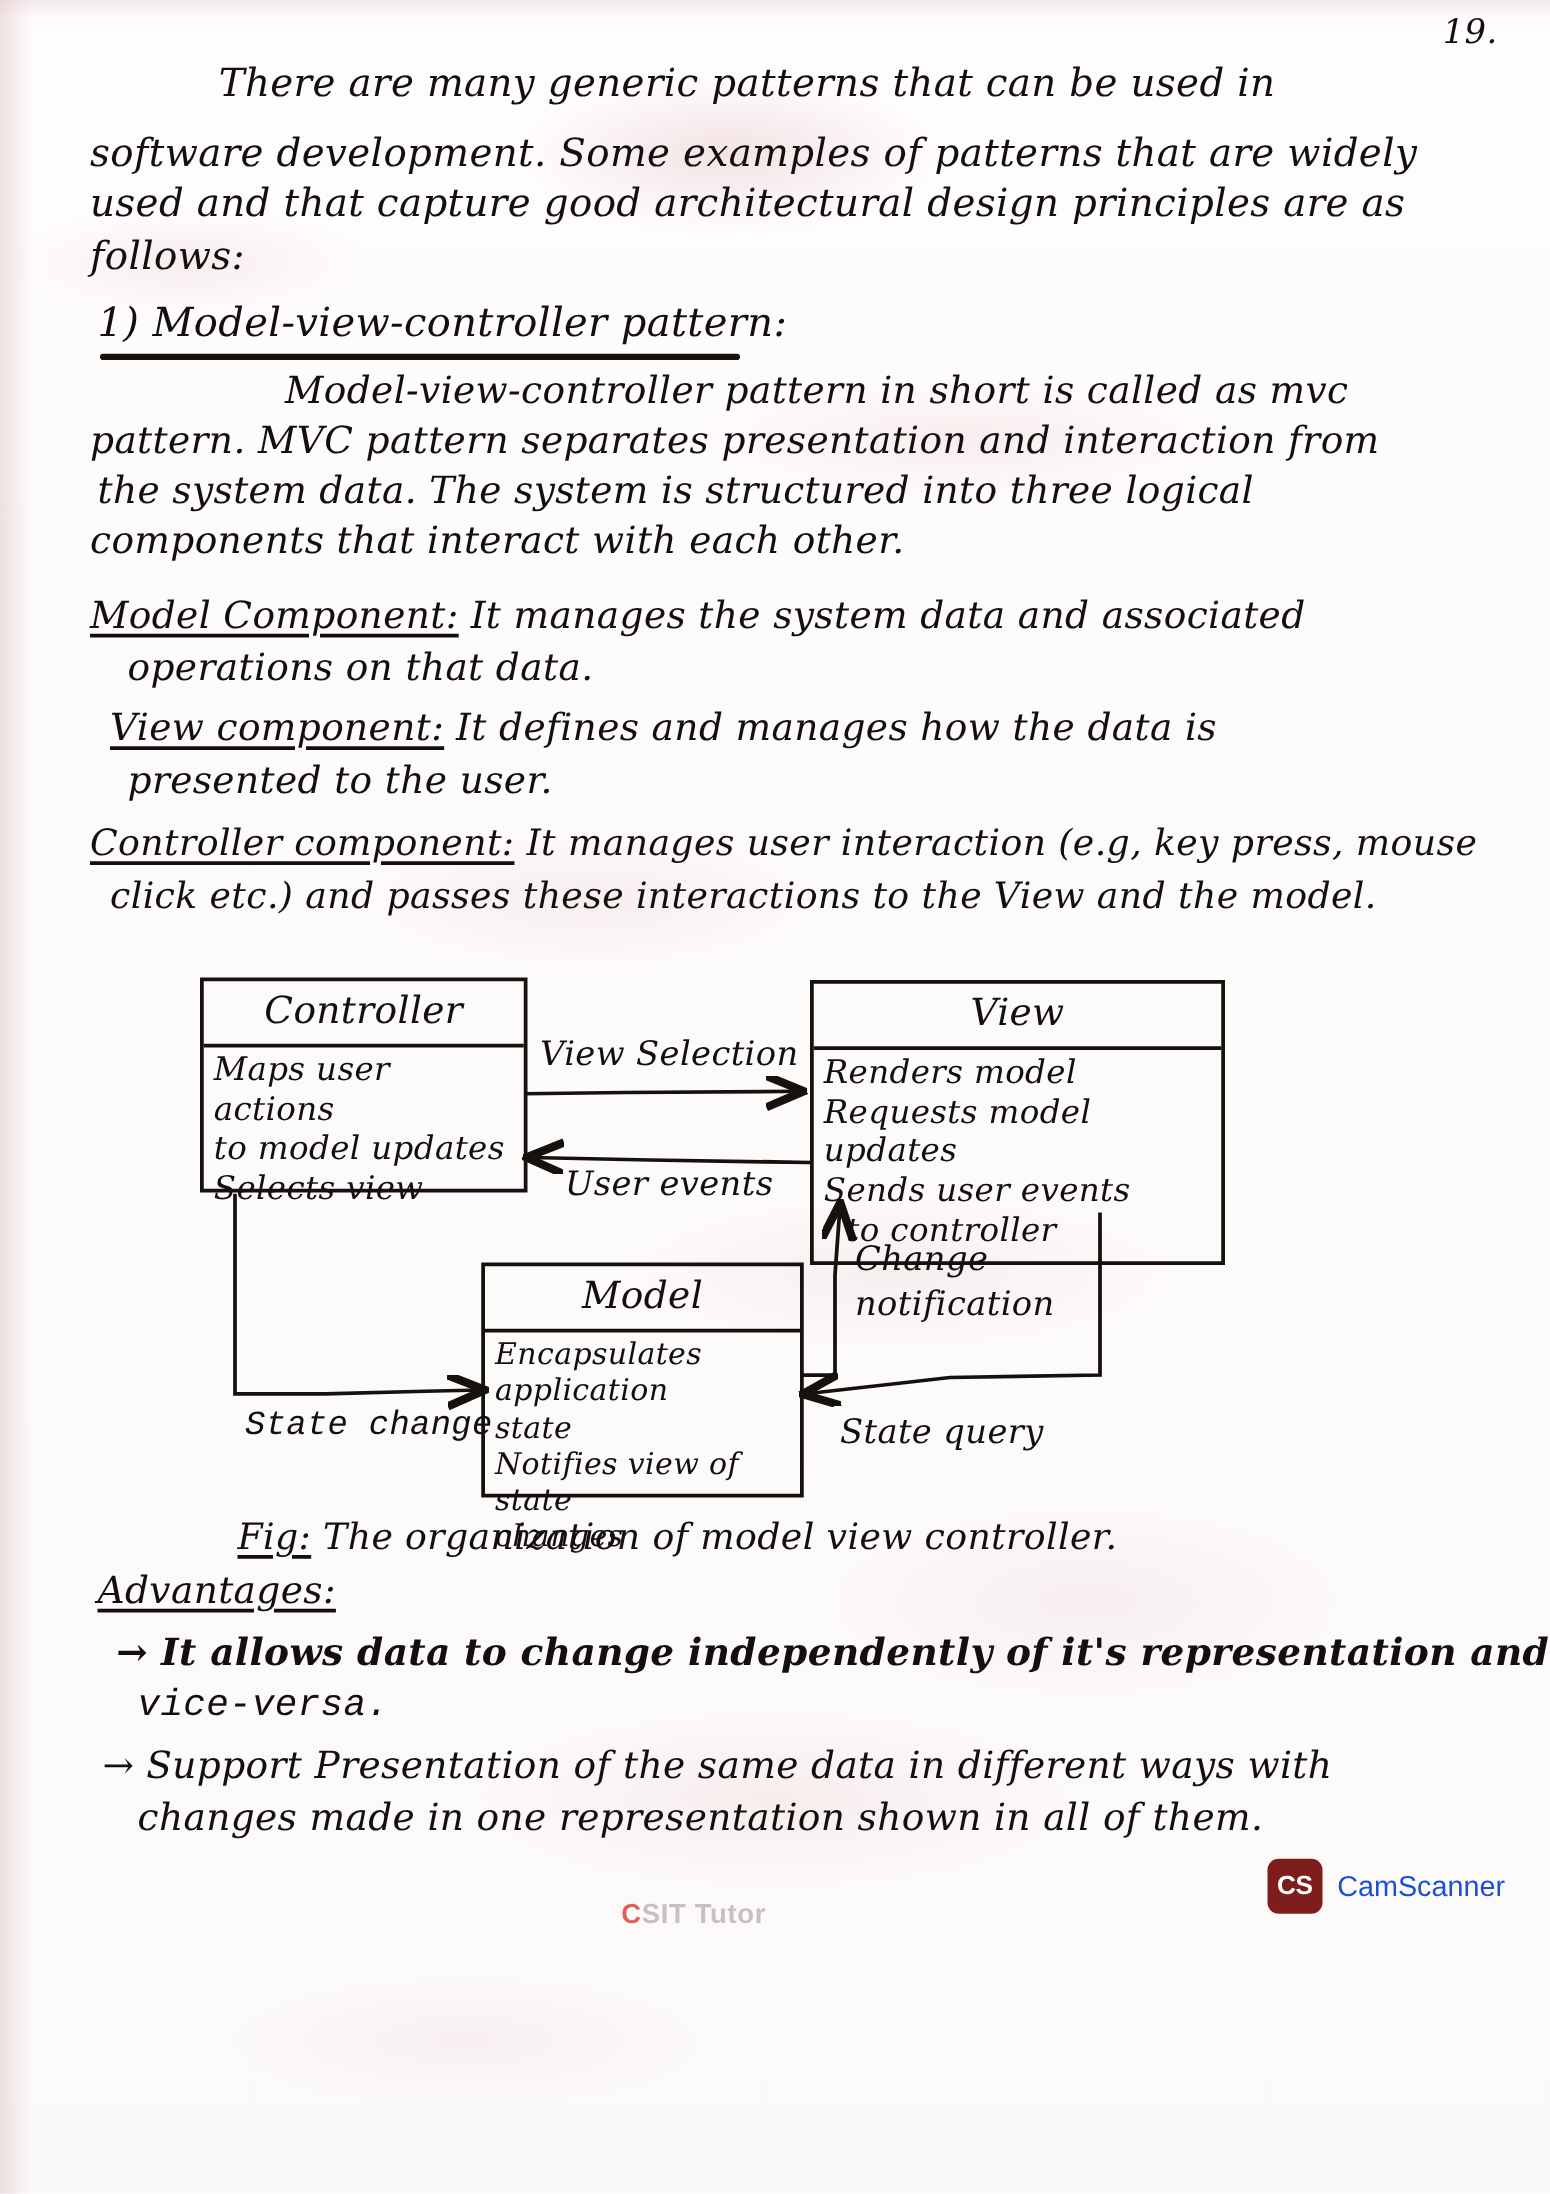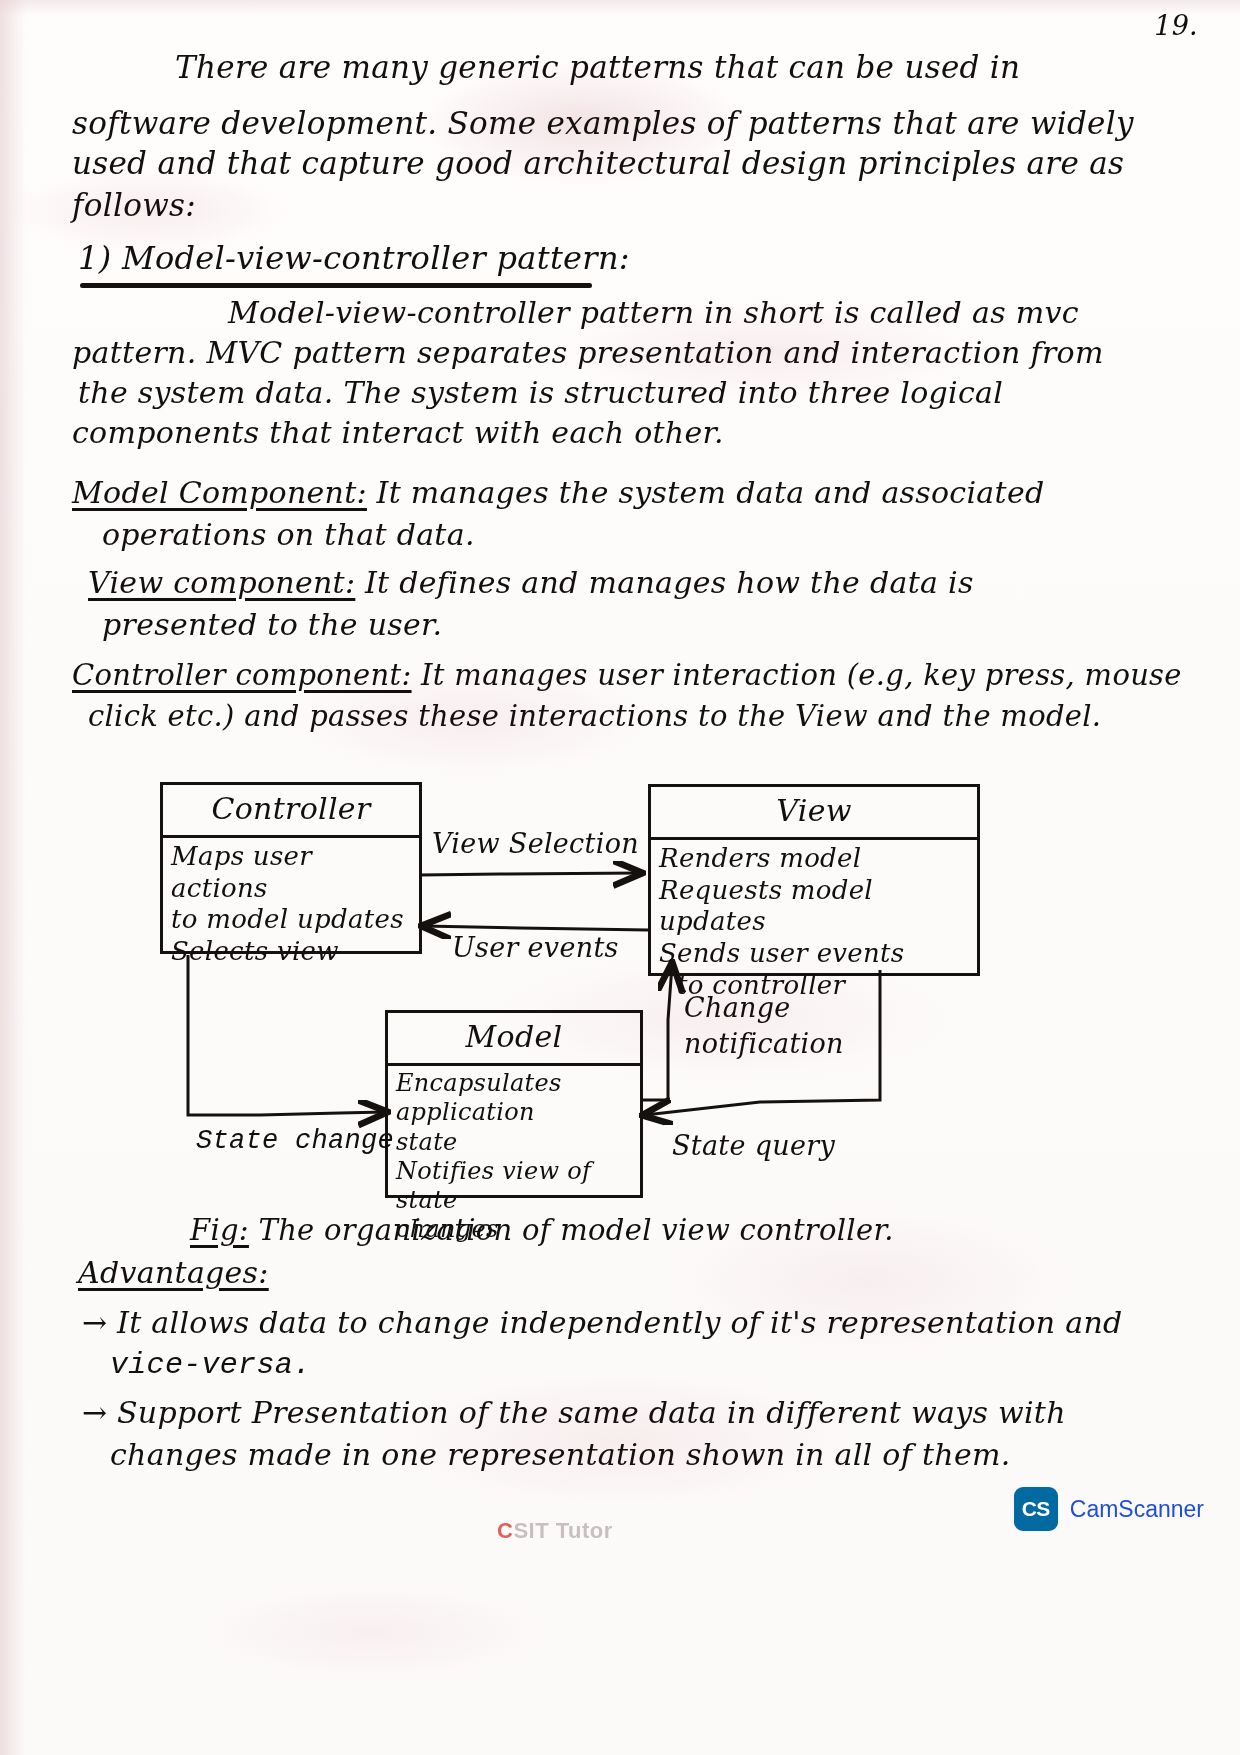--- a/index.html
+++ b/index.html
@@ -87,21 +87,21 @@
     color:#c9bfc0;
     font-family:"Liberation Sans",sans-serif;
     letter-spacing:0.5px;
   }
   .csit .c{color:#e0615a;}
   .camscan{
     position:absolute;right:36px;top:1487px;
     display:flex;align-items:center;gap:12px;
   }
   .cs-badge{
-    width:44px;height:44px;border-radius:9px;background:#0369a1;
+    width:44px;height:44px;border-radius:9px;background:#7f1d1d;
     color:#fff;font-family:"Liberation Sans",sans-serif;
     font-weight:bold;font-size:21px;
     display:flex;align-items:center;justify-content:center;
     letter-spacing:-0.5px;
   }
   .cs-text{
     font-family:"Liberation Sans",sans-serif;
     font-size:23px;color:#1d4ed8;
   }
 </style>
@@ -169,21 +169,21 @@
 
     <div class="box hw" style="left:160px;top:12px;width:262px;height:172px;">
       <div class="title">Controller</div>
       <div class="body">
         <div>Maps user actions</div>
         <div>to model updates</div>
         <div>Selects view</div>
       </div>
     </div>
 
-    <div class="box hw" style="left:648px;top:14px;width:332px;height:192px;">
+    <div class="box hw" style="left:648px;top:14px;width:332px;height:228px;">
       <div class="title">View</div>
       <div class="body">
         <div>Renders model</div>
         <div>Requests model updates</div>
         <div>Sends user events</div>
         <div style="padding-left:18px;">to controller</div>
       </div>
     </div>
 
     <div class="box hw" style="left:385px;top:240px;width:258px;height:188px;">
@@ -204,21 +204,21 @@
     <div class="hw arrow-label" style="left:672px;top:360px;">State query</div>
   </div>
 
   <div class="line" style="left:190px;top:1215px;">
     <span class="hw u" style="font-size:29px;">Fig:</span>
     <span class="hw" style="font-size:29px;">The organization of model view controller.</span>
   </div>
 
   <div class="hw line u" style="left:78px;top:1258px;font-size:30px;">Advantages:</div>
 
-  <div class="line" style="left:82px;top:1308px;">
+  <div class="line" style="left:93px;top:1308px;font-weight:bold;">
     <span class="hw" style="font-size:30px;">→</span>
     <span class="hw" style="font-size:30px;">It allows data to change independently of it's representation and</span>
   </div>
   <div class="hw line" style="left:110px;top:1350px;font-size:30px;font-family:Liberation Mono, monospace;">vice-versa.</div>
 
   <div class="line" style="left:82px;top:1398px;">
     <span class="hw" style="font-size:30px;">→</span>
     <span class="hw" style="font-size:30px;">Support Presentation of the same data in different ways with</span>
   </div>
   <div class="hw line" style="left:110px;top:1440px;font-size:30px;">changes made in one representation shown in all of them.</div>

